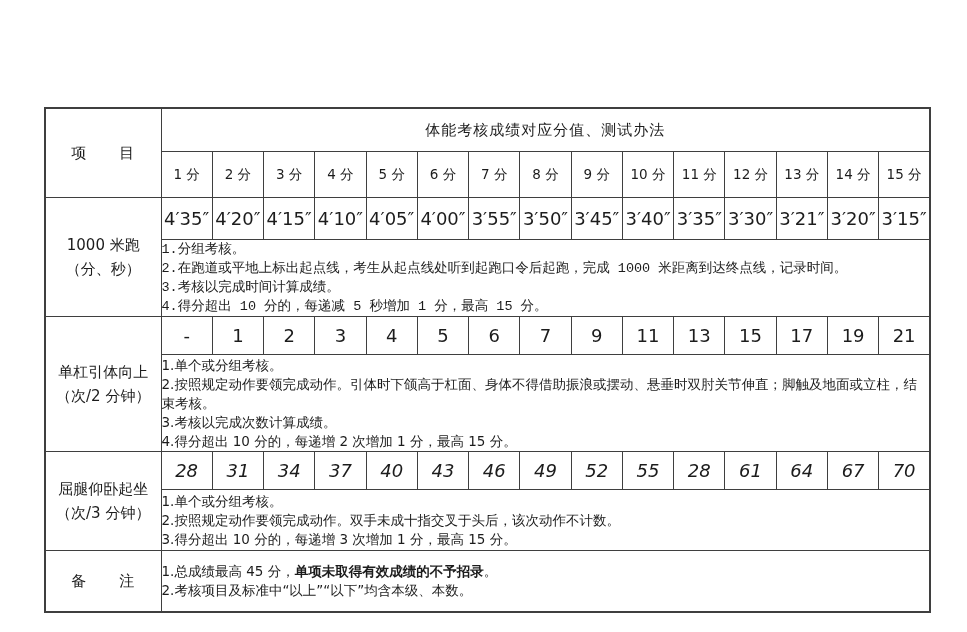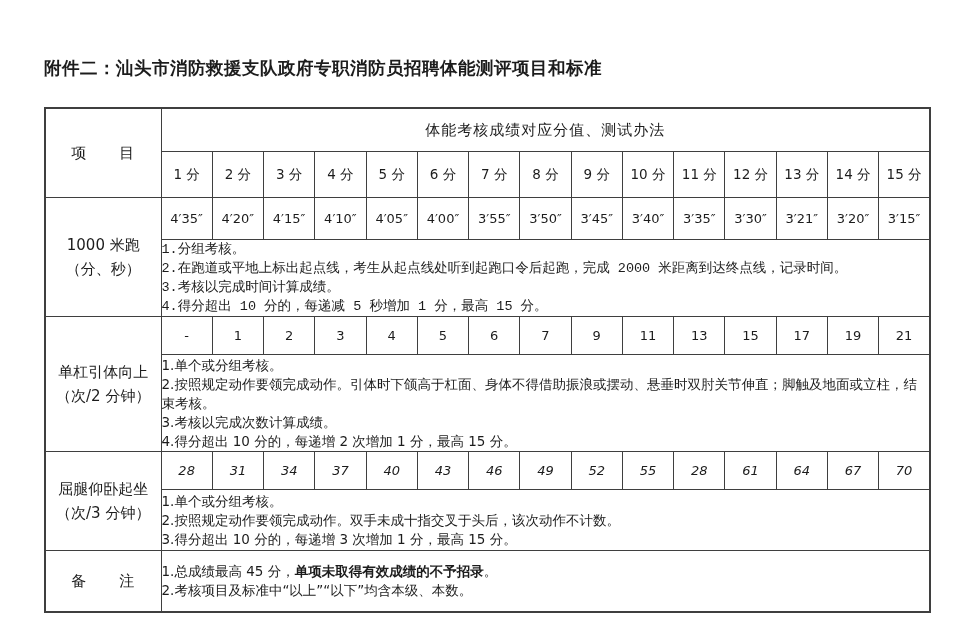--- a/index.html
+++ b/index.html
@@ -59,21 +59,21 @@
     font-size: 13.5px;
     font-weight: bold;
     text-align: center;
   }
   .item-label {
     font-size: 15px;
     text-align: center;
     line-height: 1.6;
   }
   .value-cell {
-    font-size: 13px;
+    font-size: 18px;
     text-align: center;
   }
   .notes-cell {
     font-size: 13.5px;
     text-align: left;
     padding: 5px 10px 5px 8px;
     line-height: 19px;
   }
   .note-line { margin: 0; }
   .bold { font-weight: bold; }
@@ -84,21 +84,20 @@
   #items-body tr:nth-child(4) .notes-cell { height: 96px; }
   #items-body tr:nth-child(5) .value-cell { height: 37px; font-style: italic; }
   #items-body tr:nth-child(6) .notes-cell { height: 60px; }
   .remark-notes { height: 60px; }
   .remark-label { font-weight: bold; letter-spacing: 1px; }
 </style>
 </head>
 <body>
 
 <div class="page">
-  <div class="doc-title">附件二：汕头市消防救援支队政府专职消防员招聘体能测评项目和标准</div>
 
   <table class="standards">
     <colgroup>
       <col class="c-proj">
       <col span="15">
     </colgroup>
     <thead>
       <tr>
         <th class="proj-h" rowspan="2">项　　目</th>
         <th class="score-h" colspan="15">体能考核成绩对应分值、测试办法</th>
@@ -139,21 +138,21 @@
           <td class="value-cell">3′40″</td>
           <td class="value-cell">3′35″</td>
           <td class="value-cell">3′30″</td>
           <td class="value-cell">3′21″</td>
           <td class="value-cell">3′20″</td>
           <td class="value-cell">3′15″</td>
         </tr>
         <tr>
           <td class="notes-cell" colspan="15">
             <div class="note-line">1.分组考核。</div>
-            <div class="note-line">2.在跑道或平地上标出起点线，考生从起点线处听到起跑口令后起跑，完成 2000 米距离到达终点线，记录时间。</div>
+            <div class="note-line">2.在跑道或平地上标出起点线，考生从起点线处听到起跑口令后起跑，完成 1000 米距离到达终点线，记录时间。</div>
             <div class="note-line">3.考核以完成时间计算成绩。</div>
             <div class="note-line">4.得分超出 10 分的，每递减 5 秒增加 1 分，最高 15 分。</div>
           </td>
         </tr>
         <tr>
           <th class="item-label" rowspan="2">
             <div>单杠引体向上</div>
             <div>（次/2 分钟）</div>
           </th>
           <td class="value-cell">-</td>

